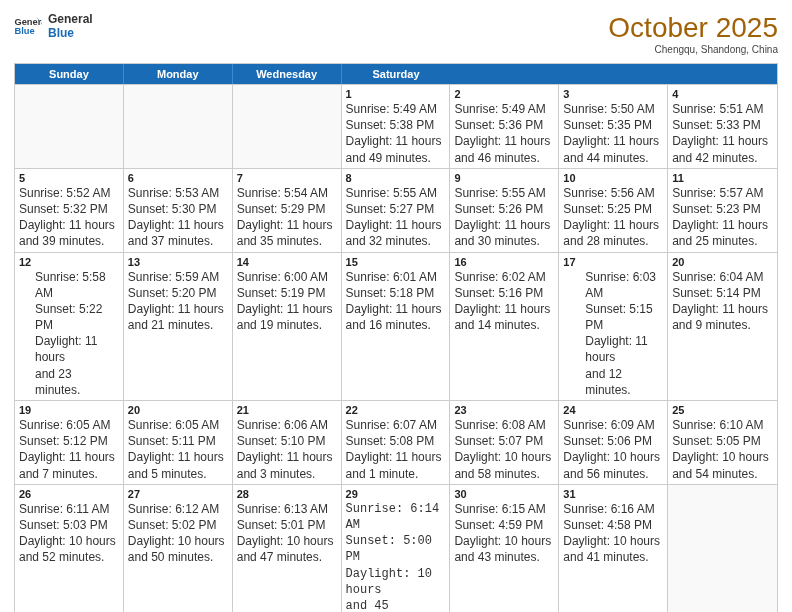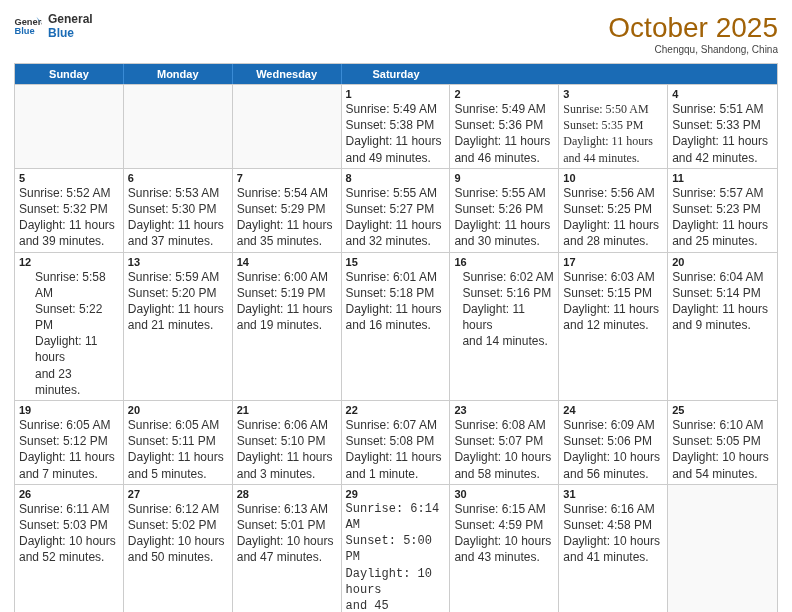--- a/index.html
+++ b/index.html
@@ -141,21 +141,21 @@
           </div>
           <div class="day-cell">
             <div class="day-num">2</div>
             <div class="day-info" style="white-space: pre-line;">Sunrise: 5:49 AM
 Sunset: 5:36 PM
 Daylight: 11 hours
 and 46 minutes.</div>
           </div>
           <div class="day-cell">
             <div class="day-num">3</div>
-            <div class="day-info" style="white-space: pre-line; font-family: Liberation Serif, serif;">Sunrise: 5:50 AM
+            <div class="day-info" style="white-space: pre-line;">Sunrise: 5:50 AM
 Sunset: 5:35 PM
 Daylight: 11 hours
 and 44 minutes.</div>
           </div>
           <div class="day-cell">
             <div class="day-num">4</div>
             <div class="day-info" style="white-space: pre-line;">Sunrise: 5:51 AM
 Sunset: 5:33 PM
 Daylight: 11 hours
 and 42 minutes.</div>
@@ -236,28 +236,28 @@
           </div>
           <div class="day-cell">
             <div class="day-num">15</div>
             <div class="day-info" style="white-space: pre-line;">Sunrise: 6:01 AM
 Sunset: 5:18 PM
 Daylight: 11 hours
 and 16 minutes.</div>
           </div>
           <div class="day-cell">
             <div class="day-num">16</div>
-            <div class="day-info" style="white-space: pre-line; margin-left: 8px;">Sunrise: 6:02 AM
+            <div class="day-info" style="white-space: pre-line;">Sunrise: 6:02 AM
 Sunset: 5:16 PM
 Daylight: 11 hours
 and 14 minutes.</div>
           </div>
           <div class="day-cell">
             <div class="day-num">17</div>
-            <div class="day-info" style="white-space: pre-line;">Sunrise: 6:03 AM
+            <div class="day-info" style="white-space: pre-line; margin-left: 22px;">Sunrise: 6:03 AM
 Sunset: 5:15 PM
 Daylight: 11 hours
 and 12 minutes.</div>
           </div>
           <div class="day-cell">
             <div class="day-num">20</div>
             <div class="day-info" style="white-space: pre-line;">Sunrise: 6:04 AM
 Sunset: 5:14 PM
 Daylight: 11 hours
 and 9 minutes.</div>

